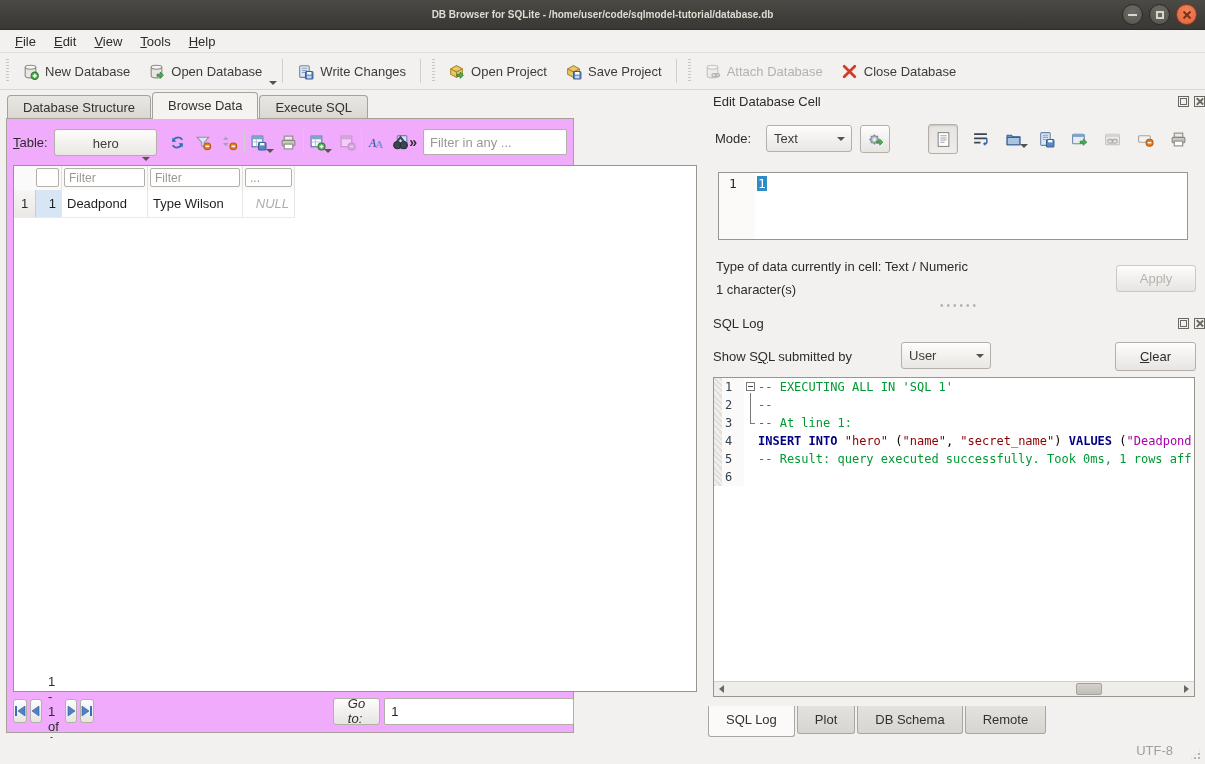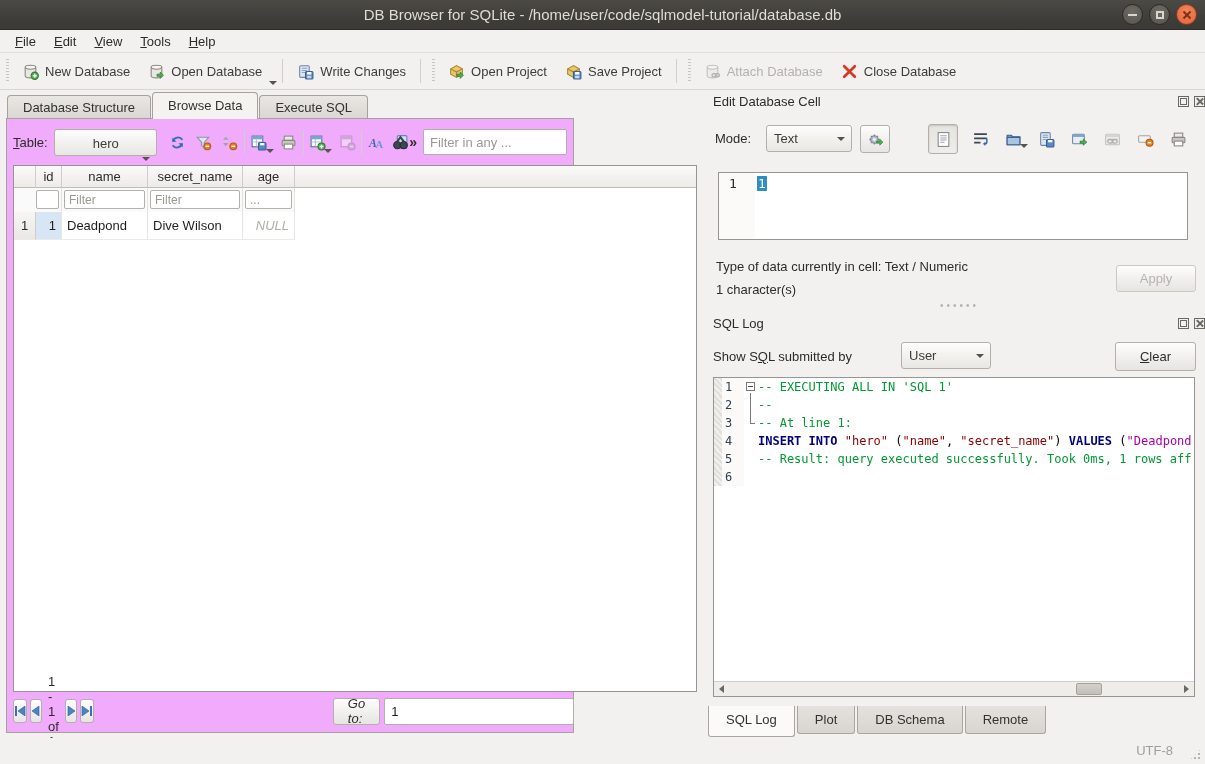--- a/index.html
+++ b/index.html
@@ -12,21 +12,21 @@
     color:#3d3c38;
     font-size:13px;
   }
   
   .titlebar {
     position:absolute; left:0; top:0; width:1205px; height:30px;
     background:linear-gradient(#4c4a45,#403e3a 60%,#3a3935);
     border-bottom:1px solid #2e2d2a;
     display:flex; align-items:center; justify-content:center;
   }
-  .title-text { color:#dfdcd2; font-weight:normal; font-size:15px; }
+  .title-text { color:#dfdcd2; font-weight:bold; font-size:10px; }
   .win-controls { position:absolute; right:8px; top:4px; display:flex; gap:6px; }
   .win-btn { width:21px; height:21px; border-radius:50%; border:1px solid #2b2a27;
     display:flex; align-items:center; justify-content:center;
     background:radial-gradient(circle at 50% 35%, #6d6b64, #55534d); }
   .win-btn.close { background:radial-gradient(circle at 50% 35%, #f2855c, #e1633a); border-color:#8c3c22;}
   .glyph-min { width:9px; height:2px; background:#d8d5cd; }
   .glyph-max { width:8px; height:8px; border:2px solid #d8d5cd; }
   .glyph-close { position:relative; width:10px; height:10px; }
   .glyph-close::before,.glyph-close::after{ content:""; position:absolute; left:4px; top:0; width:2px; height:10px; background:#7e3118;}
   .glyph-close::before{ transform:rotate(45deg);} .glyph-close::after{ transform:rotate(-45deg);}
@@ -339,39 +339,31 @@
         <circle cx="11" cy="10.5" r="3.4" fill="#3c4654" stroke="#23282f"></circle>
         <path d="M5 7l3-4 3 4" fill="none" stroke="#3c4654" stroke-width="2"></path>
       </svg>
     </div>
     <span class="overflow-chevron" style="margin-left:auto;">»</span>
     <input class="box" style="width: 144px;" placeholder="Filter in any ...">
   </div>
 
   <div class="grid">
     <div class="g-row">
-      <div class="gh-cell" style="width:22px;"></div>
-      <div class="gh-cell" style="width:26px;">id</div>
-      <div class="gh-cell" style="width:86px;">name</div>
-      <div class="gh-cell" style="width:95px;">secret_name</div>
-      <div class="gh-cell" style="width:52px;">age</div>
-      <div class="gh-rest"></div>
-    </div>
-    <div class="g-row">
       <div class="gf-cell" style="width:22px;border-right:none;"></div>
       <div class="gf-cell" style="width:26px;padding-left:0;"><input style=""></div>
       <div class="gf-cell" style="width:86px;"><input placeholder="Filter" style=""></div>
       <div class="gf-cell" style="width:95px;"><input placeholder="Filter" style=""></div>
       <div class="gf-cell" style="width:52px;"><input placeholder="..." style=""></div>
     </div>
     <div class="g-row">
       <div class="gd-cell rowhdr" style="width:22px;">1</div>
       <div class="gd-cell num cell-selected" style="width:26px;">1</div>
       <div class="gd-cell" style="width:86px;">Deadpond</div>
-      <div class="gd-cell" style="width:95px;">Dive Wilson</div>
+      <div class="gd-cell" style="width:95px;">Type Wilson</div>
       <div class="gd-cell null" style="width:52px;">NULL</div>
     </div>
   </div>
 
   <div class="lp-nav">
     <div class="nav-btn">
       <svg width="12" height="10" viewBox="0 0 12 10">
           <rect x="1" y="0" width="2" height="10" fill="#3b6fb5"></rect>
           <path d="M11 0v10L4 5z" fill="#4d82c8" stroke="#2f5a96" stroke-width=".6"></path>
         </svg>

